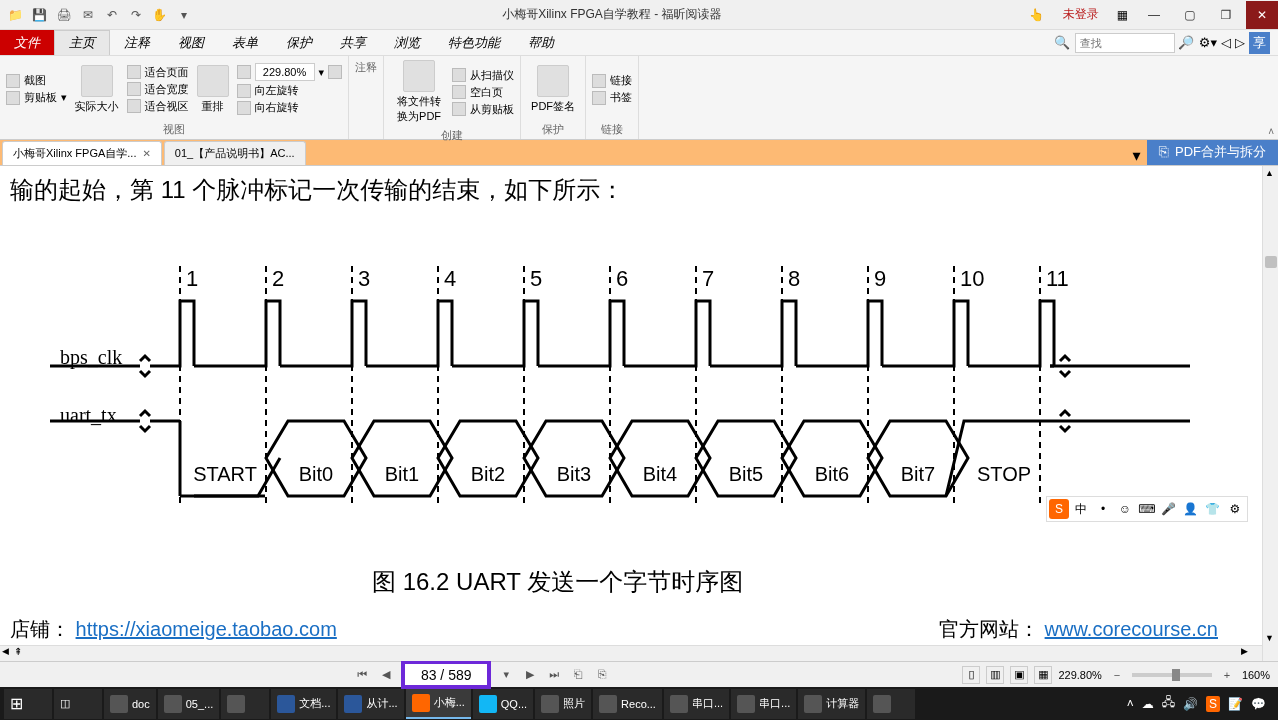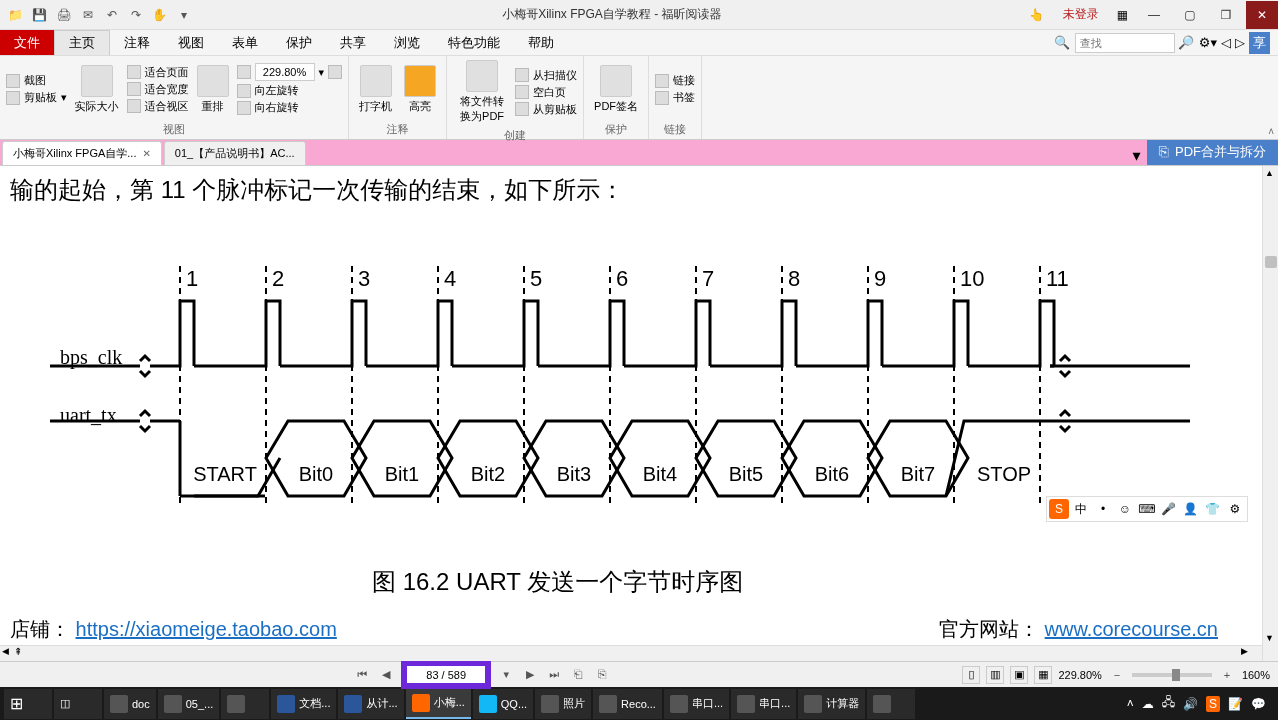--- a/index.html
+++ b/index.html
@@ -8,41 +8,41 @@
 .titlebar { height: 30px; background: #f0f0f0; display: flex; align-items: center; font-size: 12px; border-bottom: 1px solid #ddd; }
 .titlebar .qat { display: flex; gap: 8px; padding: 0 8px; }
 .titlebar .qat span { width: 16px; height: 16px; display: inline-flex; align-items: center; justify-content: center; color: #555; }
 .titlebar .title { flex: 1; text-align: center; color: #333; }
 .titlebar .right { display: flex; align-items: center; gap: 4px; }
 .titlebar .login { padding: 2px 8px; color: #b91c1c; }
 .titlebar .winbtn { width: 32px; height: 28px; display: flex; align-items: center; justify-content: center; color: #333; }
 .titlebar .close { background: #8b1a1a; color: #fff; }
 
 .menubar { height: 26px; background: #f5f5f5; display: flex; align-items: stretch; font-size: 13px; border-bottom: 1px solid #ddd; }
-.menubar .tab { padding: 4px 14px; display: flex; align-items: center; cursor: pointer; }
+.menubar .tab { padding: 4px 14px; display: flex; align-items: center; cursor: pointer; font-style: italic; }
 .menubar .tab.file { background: #c00; color: #fff; }
 .menubar .tab.active { background: #e8e8e8; border: 1px solid #ccc; border-bottom: none; }
 .menubar .search-area { margin-left: auto; display: flex; align-items: center; gap: 4px; padding-right: 8px; }
 .menubar .search-box { width: 100px; height: 20px; border: 1px solid #ccc; font-size: 11px; padding: 0 4px; }
 
 .ribbon { height: 84px; background: #f5f5f5; display: flex; border-bottom: 1px solid #ccc; font-size: 11px; position: relative; }
 .ribbon-group { border-right: 1px solid #ddd; padding: 2px 6px; display: flex; flex-direction: column; }
 .ribbon-group .content { flex: 1; display: flex; align-items: center; gap: 4px; }
 .ribbon-group .label { text-align: center; color: #666; font-size: 11px; padding-top: 2px; }
 .ribbon-item { display: flex; flex-direction: column; align-items: center; gap: 2px; padding: 2px 4px; cursor: pointer; }
 .ribbon-item .icon { width: 24px; height: 24px; background: #e0e0e0; border: 1px solid #ccc; border-radius: 2px; }
 .ribbon-item.large .icon { width: 32px; height: 32px; }
 .ribbon-col { display: flex; flex-direction: column; gap: 2px; }
 .ribbon-row { display: flex; align-items: center; gap: 4px; white-space: nowrap; }
 .ribbon-row .sicon { width: 14px; height: 14px; background: #ddd; border: 1px solid #bbb; display: inline-block; }
 .zoom-input { width: 60px; height: 18px; font-size: 11px; text-align: center; border: 1px solid #ccc; }
 .highlight-icon { background: #f5a623 !important; }
 .ribbon-collapse { position: absolute; right: 4px; bottom: 2px; font-size: 10px; color: #666; }
 
-.tabbar { height: 26px; background: #f9a8d4; display: flex; align-items: flex-end; border-bottom: 1px solid #ccc; }
+.tabbar { height: 26px; background: #fdba74; display: flex; align-items: flex-end; border-bottom: 1px solid #ccc; }
 .doc-tab { height: 24px; padding: 0 10px; display: flex; align-items: center; gap: 6px; font-size: 11px; border: 1px solid #ccc; border-bottom: none; background: #fff; margin-left: 2px; border-radius: 3px 3px 0 0; max-width: 170px; }
 .doc-tab.inactive { background: #f0f0f0; }
 .doc-tab .close { font-size: 10px; color: #666; }
 .tabbar .spacer { flex: 1; }
 .pdf-merge { background: #4a7fc9; color: #fff; padding: 4px 12px; font-size: 13px; display: flex; align-items: center; gap: 6px; }
 
 .content-area { position: relative; height: 495px; background: #fff; overflow: hidden; }
 .doc-text { position: absolute; left: 10px; top: 8px; font-size: 24px; }
 .diagram { position: absolute; left: 50px; top: 100px; width: 1140px; height: 330px; }
 .signal-label { position: absolute; font-size: 20px; font-family: "Times New Roman", serif; }
@@ -55,21 +55,21 @@
 .scrollbar-v { position: absolute; right: 0; top: 0; width: 16px; height: 100%; background: #f0f0f0; border-left: 1px solid #ddd; }
 .scrollbar-v .thumb { position: absolute; top: 90px; left: 2px; width: 12px; height: 12px; background: #c0c0c0; border-radius: 2px; }
 .scrollbar-h { position: absolute; left: 0; bottom: 0; width: calc(100% - 16px); height: 16px; background: #f0f0f0; border-top: 1px solid #ddd; }
 
 .ime-bar { position: absolute; right: 30px; top: 330px; display: flex; gap: 2px; background: #fff; border: 1px solid #ddd; padding: 2px; }
 .ime-bar span { width: 20px; height: 20px; display: inline-flex; align-items: center; justify-content: center; font-size: 12px; }
 .ime-bar .s { background: #ff6600; color: #fff; border-radius: 3px; }
 
 .statusbar { height: 26px; background: #f0f0f0; border-top: 1px solid #ccc; display: flex; align-items: center; font-size: 11px; padding: 0 8px; gap: 6px; }
 .statusbar .nav-btn { width: 18px; height: 18px; display: inline-flex; align-items: center; justify-content: center; cursor: pointer; color: #555; }
-.statusbar .page-box { width: 90px; height: 29px; border: 6px solid #6d28d9; text-align: center; font-size: 11px; }
+.statusbar .page-box { width: 90px; height: 29px; border: 4px solid #6d28d9; text-align: center; font-size: 14px; }
 .statusbar .view-btn { width: 18px; height: 18px; border: 1px solid #ccc; display: inline-flex; align-items: center; justify-content: center; }
 .statusbar .zoom-slider { width: 80px; height: 4px; background: #ccc; position: relative; }
 .statusbar .zoom-slider .handle { position: absolute; left: 50%; top: -4px; width: 8px; height: 12px; background: #888; }
 
 .taskbar { height: 33px; background: #1a1a1a; display: flex; align-items: center; gap: 2px; padding: 0 4px; }
 .taskbar .item { height: 30px; min-width: 48px; padding: 0 6px; display: flex; align-items: center; gap: 4px; color: #fff; font-size: 11px; background: #2a2a2a; }
 .taskbar .item.active { background: #3a3a3a; border-bottom: 2px solid #76b9ed; }
 .taskbar .item .ticon { width: 18px; height: 18px; background: #555; border-radius: 2px; }
 .taskbar .tray { margin-left: auto; display: flex; align-items: center; gap: 8px; color: #fff; font-size: 10px; padding-right: 8px; }
 .taskbar .tray span { font-size: 12px; }
@@ -168,30 +168,20 @@
           </div>
         <div class="ribbon-row">
             <span class="sicon"></span>
             <span>向右旋转</span>
           </div>
       </div>
     </div>
     <div class="label">视图</div>
   </div>
   <div class="ribbon-group">
-    <div class="content">
-      <div class="ribbon-item large">
-          <div class="icon"></div>
-          <span>打字机</span>
-        </div>
-      <div class="ribbon-item large">
-          <div class="icon highlight-icon"></div>
-          <span>高亮</span>
-        </div>
-    </div>
     <div class="label">注释</div>
   </div>
   <div class="ribbon-group">
     <div class="content">
       <div class="ribbon-item large">
           <div class="icon"></div>
           <span style="max-width:50px;text-align:center;">将文件转换为PDF</span>
         </div>
       <div class="ribbon-col">
         <div class="ribbon-row">

